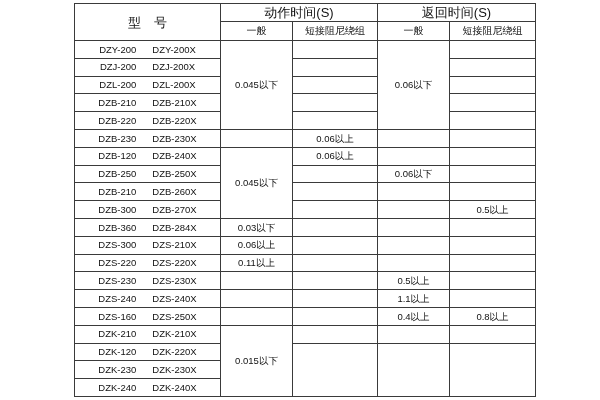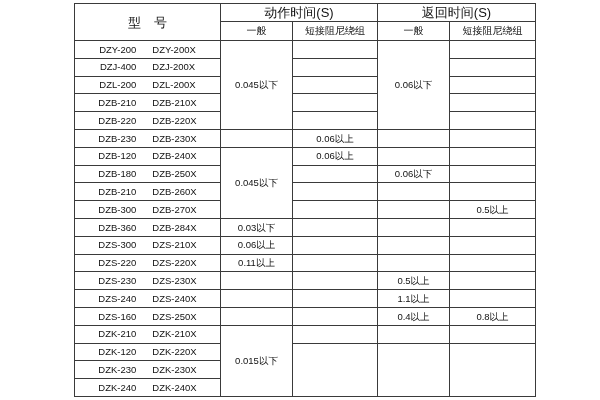--- a/index.html
+++ b/index.html
@@ -66,21 +66,21 @@
     </thead>
     <tbody>
         <tr>
           <td class="model-cell"><span>DZY-200</span><span class="model-b">DZY-200X</span></td>
           <td rowspan="5">0.045以下</td>
           <td></td>
           <td rowspan="5">0.06以下</td>
           <td></td>
         </tr>
         <tr>
-          <td class="model-cell"><span>DZJ-400</span><span class="model-b">DZJ-200X</span></td>
+          <td class="model-cell"><span>DZJ-200</span><span class="model-b">DZJ-200X</span></td>
           <td></td>
           <td></td>
         </tr>
         <tr>
           <td class="model-cell"><span>DZL-200</span><span class="model-b">DZL-200X</span></td>
           <td></td>
           <td></td>
         </tr>
         <tr>
           <td class="model-cell"><span>DZB-210</span><span class="model-b">DZB-210X</span></td>
@@ -100,21 +100,21 @@
           <td></td>
         </tr>
         <tr>
           <td class="model-cell"><span>DZB-120</span><span class="model-b">DZB-240X</span></td>
           <td rowspan="4">0.045以下</td>
           <td>0.06以上</td>
           <td></td>
           <td></td>
         </tr>
         <tr>
-          <td class="model-cell"><span>DZB-180</span><span class="model-b">DZB-250X</span></td>
+          <td class="model-cell"><span>DZB-250</span><span class="model-b">DZB-250X</span></td>
           <td></td>
           <td>0.06以下</td>
           <td></td>
         </tr>
         <tr>
           <td class="model-cell"><span>DZB-210</span><span class="model-b">DZB-260X</span></td>
           <td></td>
           <td></td>
           <td></td>
         </tr>

